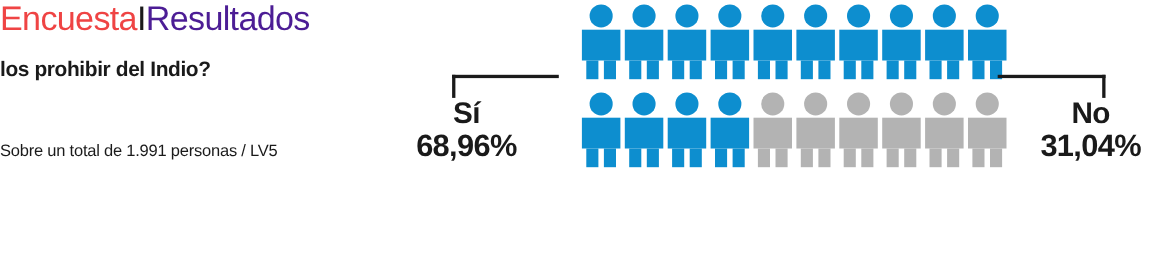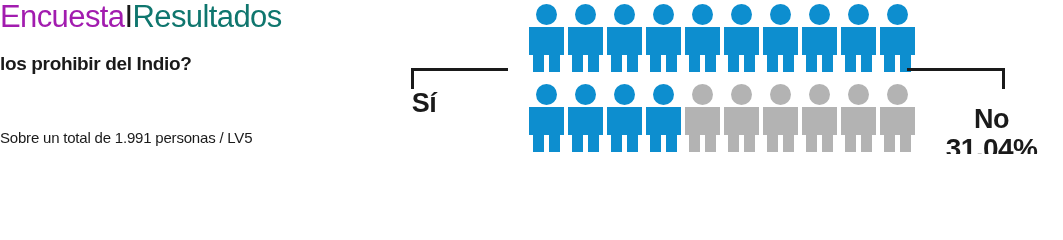--- a/index.html
+++ b/index.html
@@ -32,23 +32,23 @@
   .survey-title {
     position: absolute;
     left: 0px;
     top: -2px;
     font-size: 31px;
     font-weight: 400;
     letter-spacing: -0.6px;
     white-space: nowrap;
     line-height: 38px;
   }
-  .survey-title .t-main { color: #a21caf; }
+  .survey-title .t-main { color: #ef4444; }
   .survey-title .t-sep  { color: #1a1a1a; }
-  .survey-title .t-sub  { color: #0f766e; }
+  .survey-title .t-sub  { color: #4c1d95; }
 
   .question {
     position: absolute;
     left: 0px;
     top: 53px;
     width: 320px;
     font-size: 19px;
     font-weight: bold;
     color: #1a1a1a;
     line-height: 22px;
@@ -165,21 +165,20 @@
     left: 350px;
     top: 90px;
     width: 148px;
     text-align: center;
   }
   .result-no {
     left: 925px;
     top: 90px;
     width: 133px;
     text-align: center;
-    margin-top: 16px;
   }
 </style>
 </head>
 <body>
 
 <div id="infographic">
 
   <div class="left-panel">
 
     <div class="survey-title">
@@ -325,20 +324,21 @@
     <div class="v-line" style="background: rgb(26, 26, 26);"></div>
   </div>
 
   <div class="bracket bracket-right">
     <div class="h-line" style="background: rgb(26, 26, 26);"></div>
     <div class="v-line" style="background: rgb(26, 26, 26);"></div>
   </div>
 
   <div class="result result-yes">
     <span class="r-label">Sí</span>
+    <span class="r-value">68,96%</span>
   </div>
 
   <div class="result result-no">
     <span class="r-label">No</span>
     <span class="r-value">31,04%</span>
   </div>
 
 </div>
 
 </body></html>

